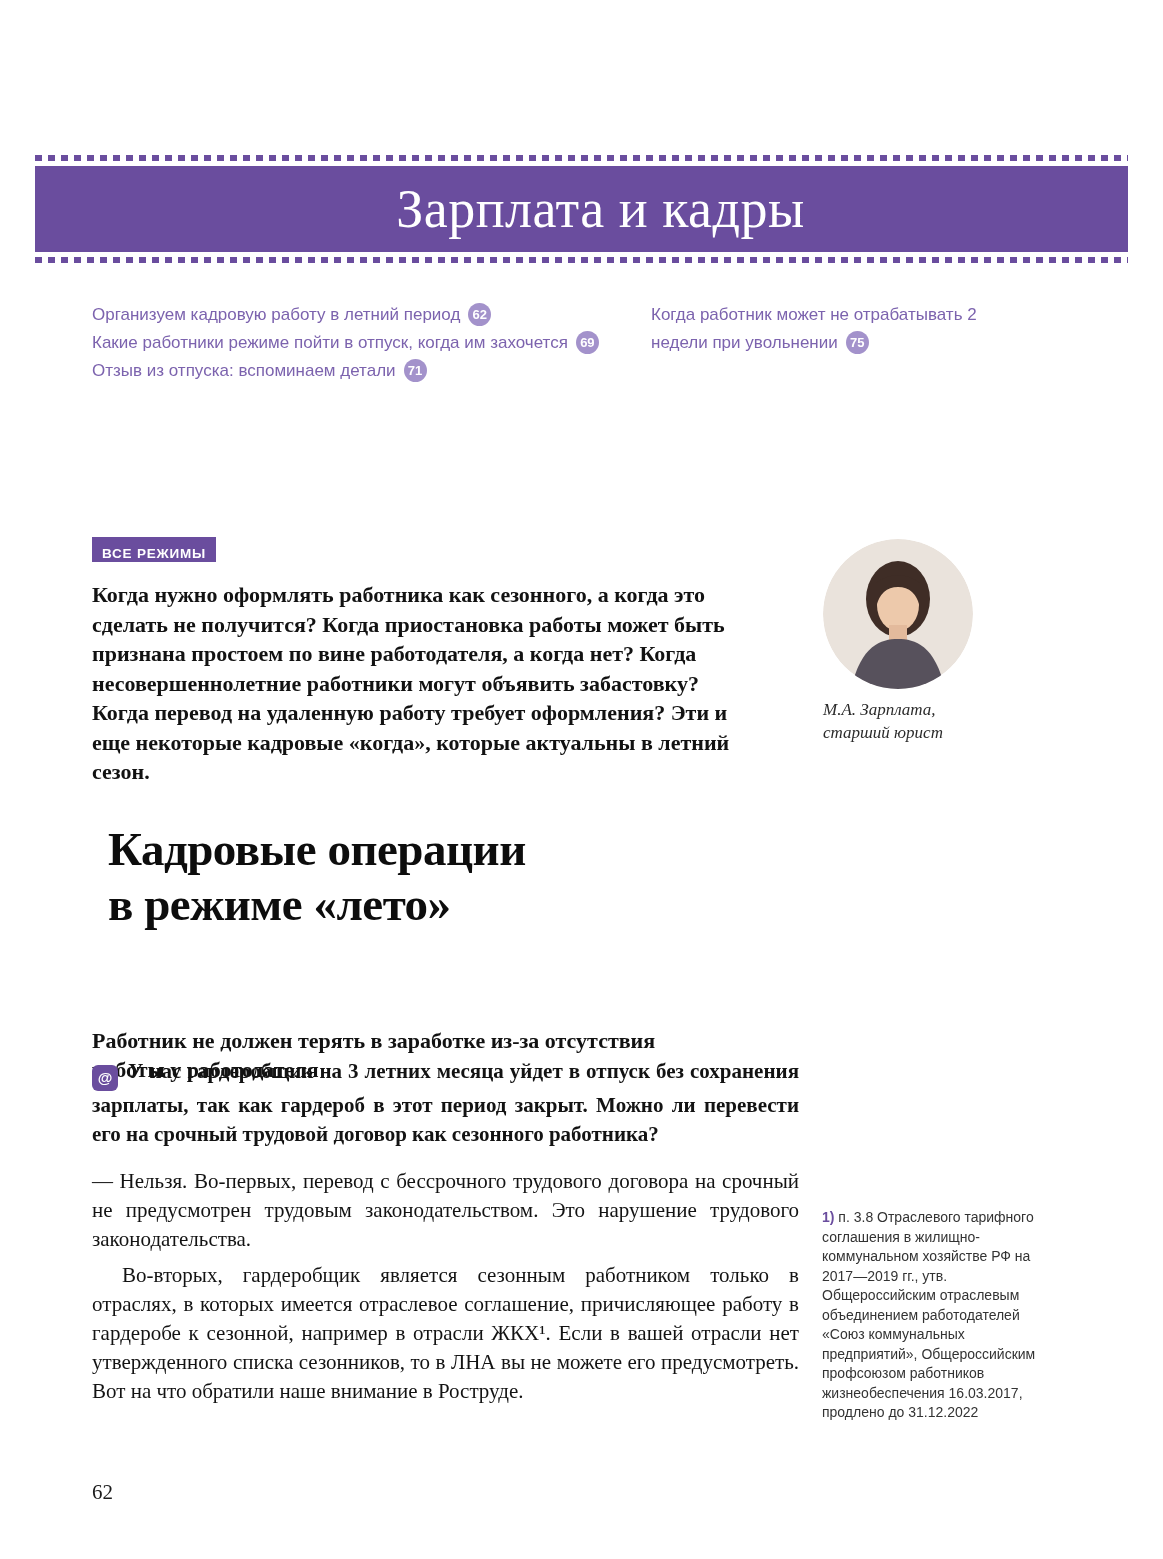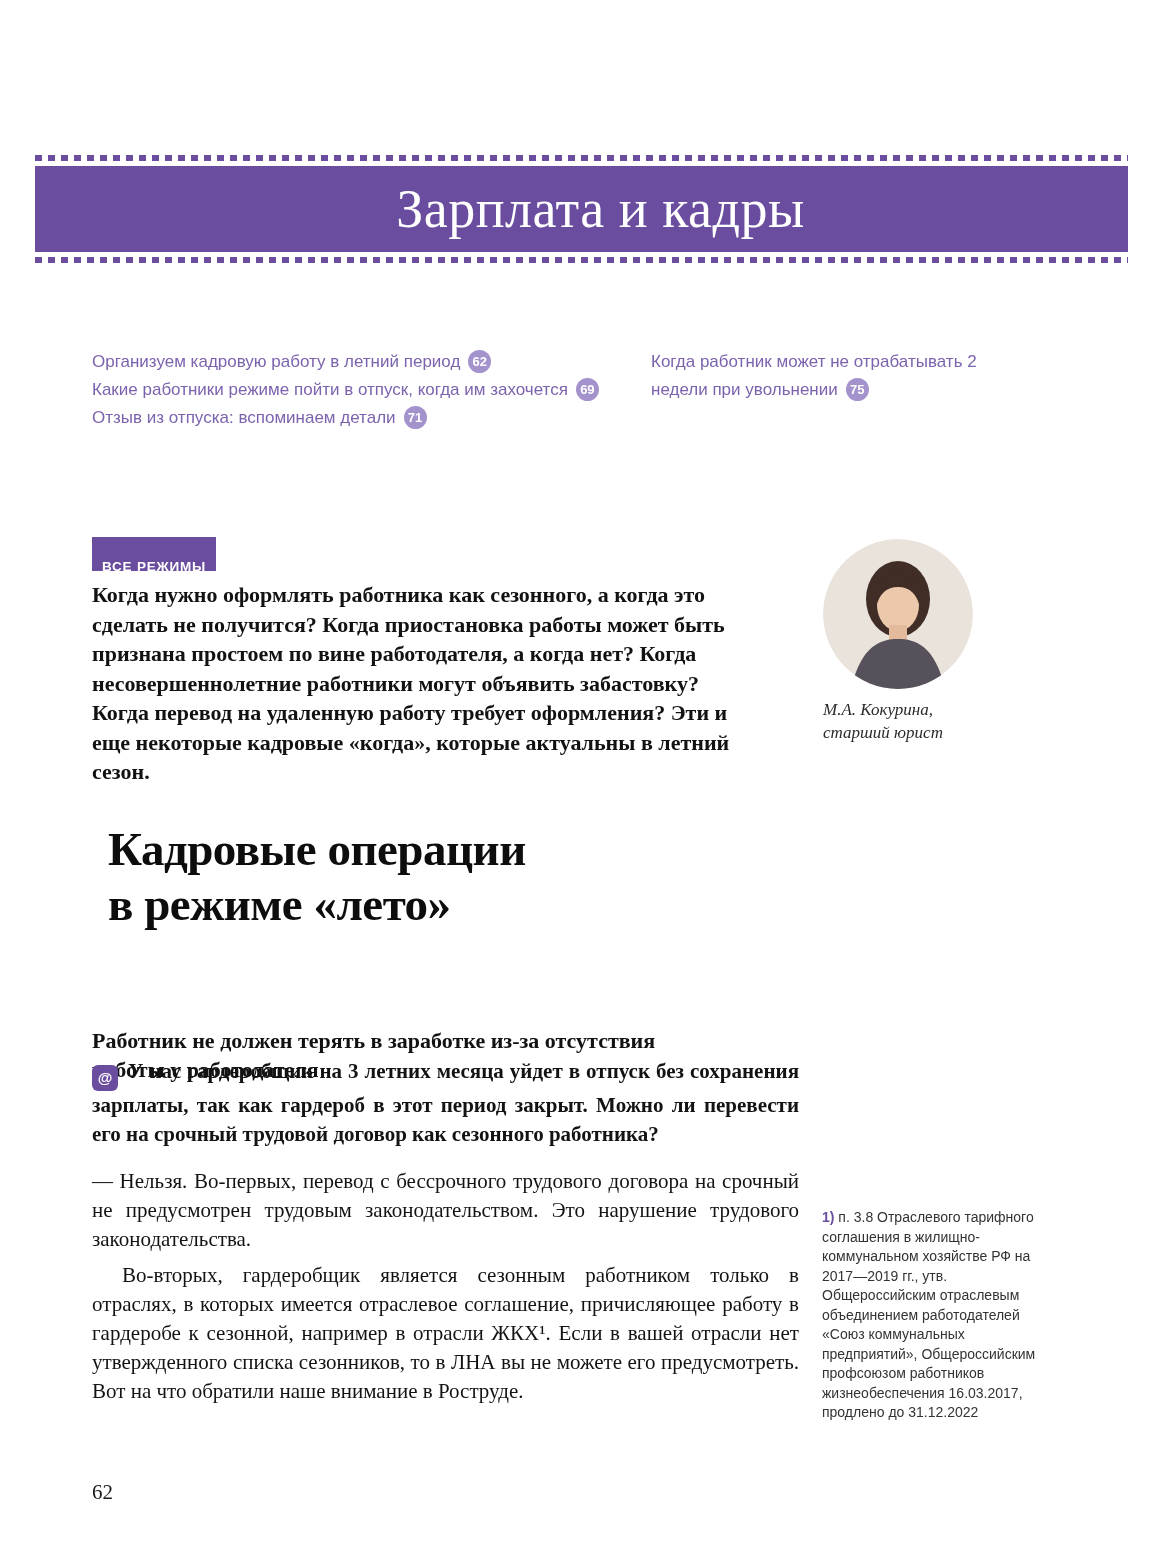--- a/index.html
+++ b/index.html
@@ -31,21 +31,21 @@
     height:86px;background:var(--purple);
     display:flex;align-items:center;justify-content:center;padding-left:38px;
   }
   .banner-title{
     color:#fff;font-size:54px;font-weight:400;
     font-family:"Liberation Serif", serif;
     letter-spacing:0.5px;
   }
 
   
-  .toc-col{position:absolute;font-family:"Liberation Sans", sans-serif;margin-top:47px;}
+  .toc-col{position:absolute;font-family:"Liberation Sans", sans-serif;}
   .toc-left{left:92px;top:301px;width:580px;}
   .toc-right{left:651px;top:301px;width:370px;}
   .toc-item{
     color:var(--toc);font-size:17px;line-height:28px;
     cursor:pointer;
   }
   .badge{
     display:inline-flex;align-items:center;justify-content:center;
     width:23px;height:23px;border-radius:50%;
     background:var(--badge);color:#fff;
@@ -54,21 +54,21 @@
     position:relative;top:-1px;
     font-family:"Liberation Sans", sans-serif;
   }
 
   
   .rubric{
     position:absolute;left:92px;top:537px;
     background:var(--purple);color:#fff;
     font-family:"Liberation Sans", sans-serif;
     font-size:13.5px;font-weight:bold;letter-spacing:0.8px;
-    line-height:25px;height:25px;padding:17px 10px;
+    line-height:25px;height:25px;padding:4px 10px;
     display:inline-block;
   }
 
   
   .lead{
     position:absolute;left:92px;top:580px;width:645px;
     font-weight:bold;font-size:22px;line-height:29.5px;
     color:#121212;
   }
 
@@ -166,21 +166,21 @@
       <circle cx="75" cy="75" r="75" fill="#eae3dc"></circle>
       <ellipse cx="75" cy="60" rx="32" ry="38" fill="#3f2d26"></ellipse>
       <ellipse cx="75" cy="66" rx="21" ry="26" fill="#edc9ab"></ellipse>
       <path d="M53 44 q22 -16 44 0 l0 24 q-5 -20 -22 -20 q-17 0 -22 20 z" fill="#3f2d26"></path>
       <rect x="66" y="86" width="18" height="16" fill="#e3ba9c"></rect>
       <path d="M28 150 C38 106 58 100 75 100 C92 100 112 106 122 150 Z" fill="#57515c"></path>
     </svg>
   </div>
 
   <div class="caption">
-    <div>М.А. Кокурина,</div>
+    <div>М.А. Зарплата,</div>
     <div>старший юрист</div>
   </div>
 
   <h1 class="article-title">Кадровые операции
 в режиме «лето»</h1>
 
   <h2 class="subheading">Работник не должен терять в заработке из-за отсутствия работы у работодателя</h2>
 
   <div class="body-col">
     <p class="q"><span class="at-icon">@</span><span>У нас гардеробщик на 3 летних месяца уйдет в отпуск без сохранения зарплаты, так как гардероб в этот период закрыт. Можно ли перевести его на срочный трудовой договор как сезонного работника?</span></p>

